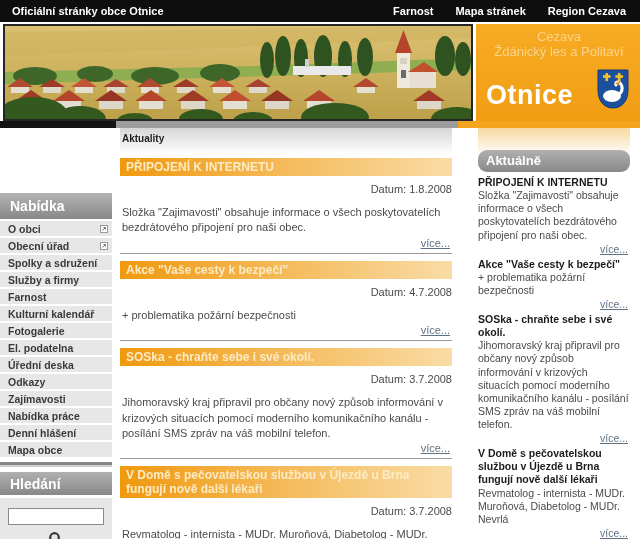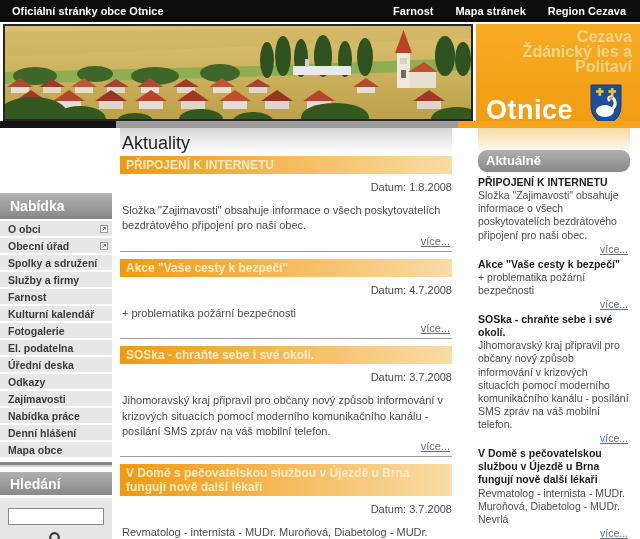--- a/index.html
+++ b/index.html
@@ -10,22 +10,22 @@
           align-items:center;justify-content:space-between;padding:0 14px 0 12px;
           font-size:11px;font-weight:bold;}
   .topbar-links{display:flex;gap:22px;}
   .topbar-links span{cursor:pointer;}
   
   .header{display:flex;height:97px;}
   .photo{width:466px;height:93px;border:2px solid #262626;margin-left:3px;display:block;}
   .hgap{width:3px;}
   .panel{flex:1;background:linear-gradient(180deg,#f7ac24,#f19d12);color:#fff;
          padding:5px 8px 0 10px;}
-  .region{ text-align:right;color:#fbd38b;font-weight:bold;font-size:16px;line-height:15px;}
-  .panel-row{display:flex;align-items:flex-end;margin-top:9px;padding-right:2px;gap:16px;}
+  .region{ text-align:center;color:#fbd38b;font-weight:normal;font-size:13px;line-height:15px;}
+  .panel-row{display:flex;justify-content:space-between;align-items:flex-end;margin-top:9px;padding-right:2px;gap:16px;}
   .town{font-size:27px;font-weight:bold;letter-spacing:.5px;line-height:30px;}
   
   .strip{height:7px;display:flex;}
   .s-black{width:116px;background:#141414;}
   .s-gray{width:342px;background:#9c9c9c;}
   .s-orange{flex:1;background:#f4a41d;}
   
   .content{display:flex;align-items:flex-start;}
   .sidebar{width:112px;margin:21px 8px 0 0;}
   .main{width:332px;margin-right:26px;background:linear-gradient(#d6d6d6,#ffffff 26px);}
@@ -39,21 +39,21 @@
   .sb-sep{height:3px;background:#858585;border-bottom:2px solid #cfcfcf;margin:5px 0 5px;}
   .search-head{height:23px;line-height:24px;background:linear-gradient(#b0b0b0,#888);
                color:#fff;font-size:14px;font-weight:bold;padding-left:10px;}
   .search-panel{background:#e7e7e7;padding:10px 0 7px;margin-top:3px;}
   .search-panel input{display:block;width:90px;height:15px;margin:0 auto 6px;border:1px solid #8a8a8a;
                       font-size:11px;padding:0 2px;background:#fff;}
   .mag-btn{display:block;margin:0 auto;width:18px;height:18px;background:none;border:none;padding:0;cursor:pointer;}
   .counter{text-align:center;color:#b3b3b3;font-size:13px;font-weight:bold;letter-spacing:6px;
            margin-top:19px;padding-left:6px;}
   
-  .page-title{font-size:18px;font-weight:normal;color:#1f1f1f;margin:5px 0 2px 2px;}
+  .page-title{font-size:10px;font-weight:bold;color:#1f1f1f;margin:5px 0 14px 2px;}
   .abar{background:linear-gradient(90deg,#f0990f,#f9dca6);color:#fcebc4;font-weight:bold;
         font-size:12px;line-height:14px;padding:2px 6px;margin-bottom:5px;cursor:pointer;}
   .adate{font-size:11px;color:#4a4a4a;margin:7px 0 10px 2px;text-align:right;}
   .abody{font-size:11px;color:#4a4a4a;line-height:1.4;margin:0 0 1px 2px;}
   .amore{text-align:right;margin:1px 2px 1px 0;font-size:11px;}
   .more-link{color:#5f7183;text-decoration:underline;cursor:pointer;}
   .asep{border:0;border-top:1px solid #9a9a9a;margin:4px 0 7px;}
   
   .as-head{height:22px;line-height:22px;background:linear-gradient(#b0b0b0,#888);
            color:#fff;font-weight:bold;font-size:13px;padding-left:8px;margin-bottom:4px;border-radius:9px;}

